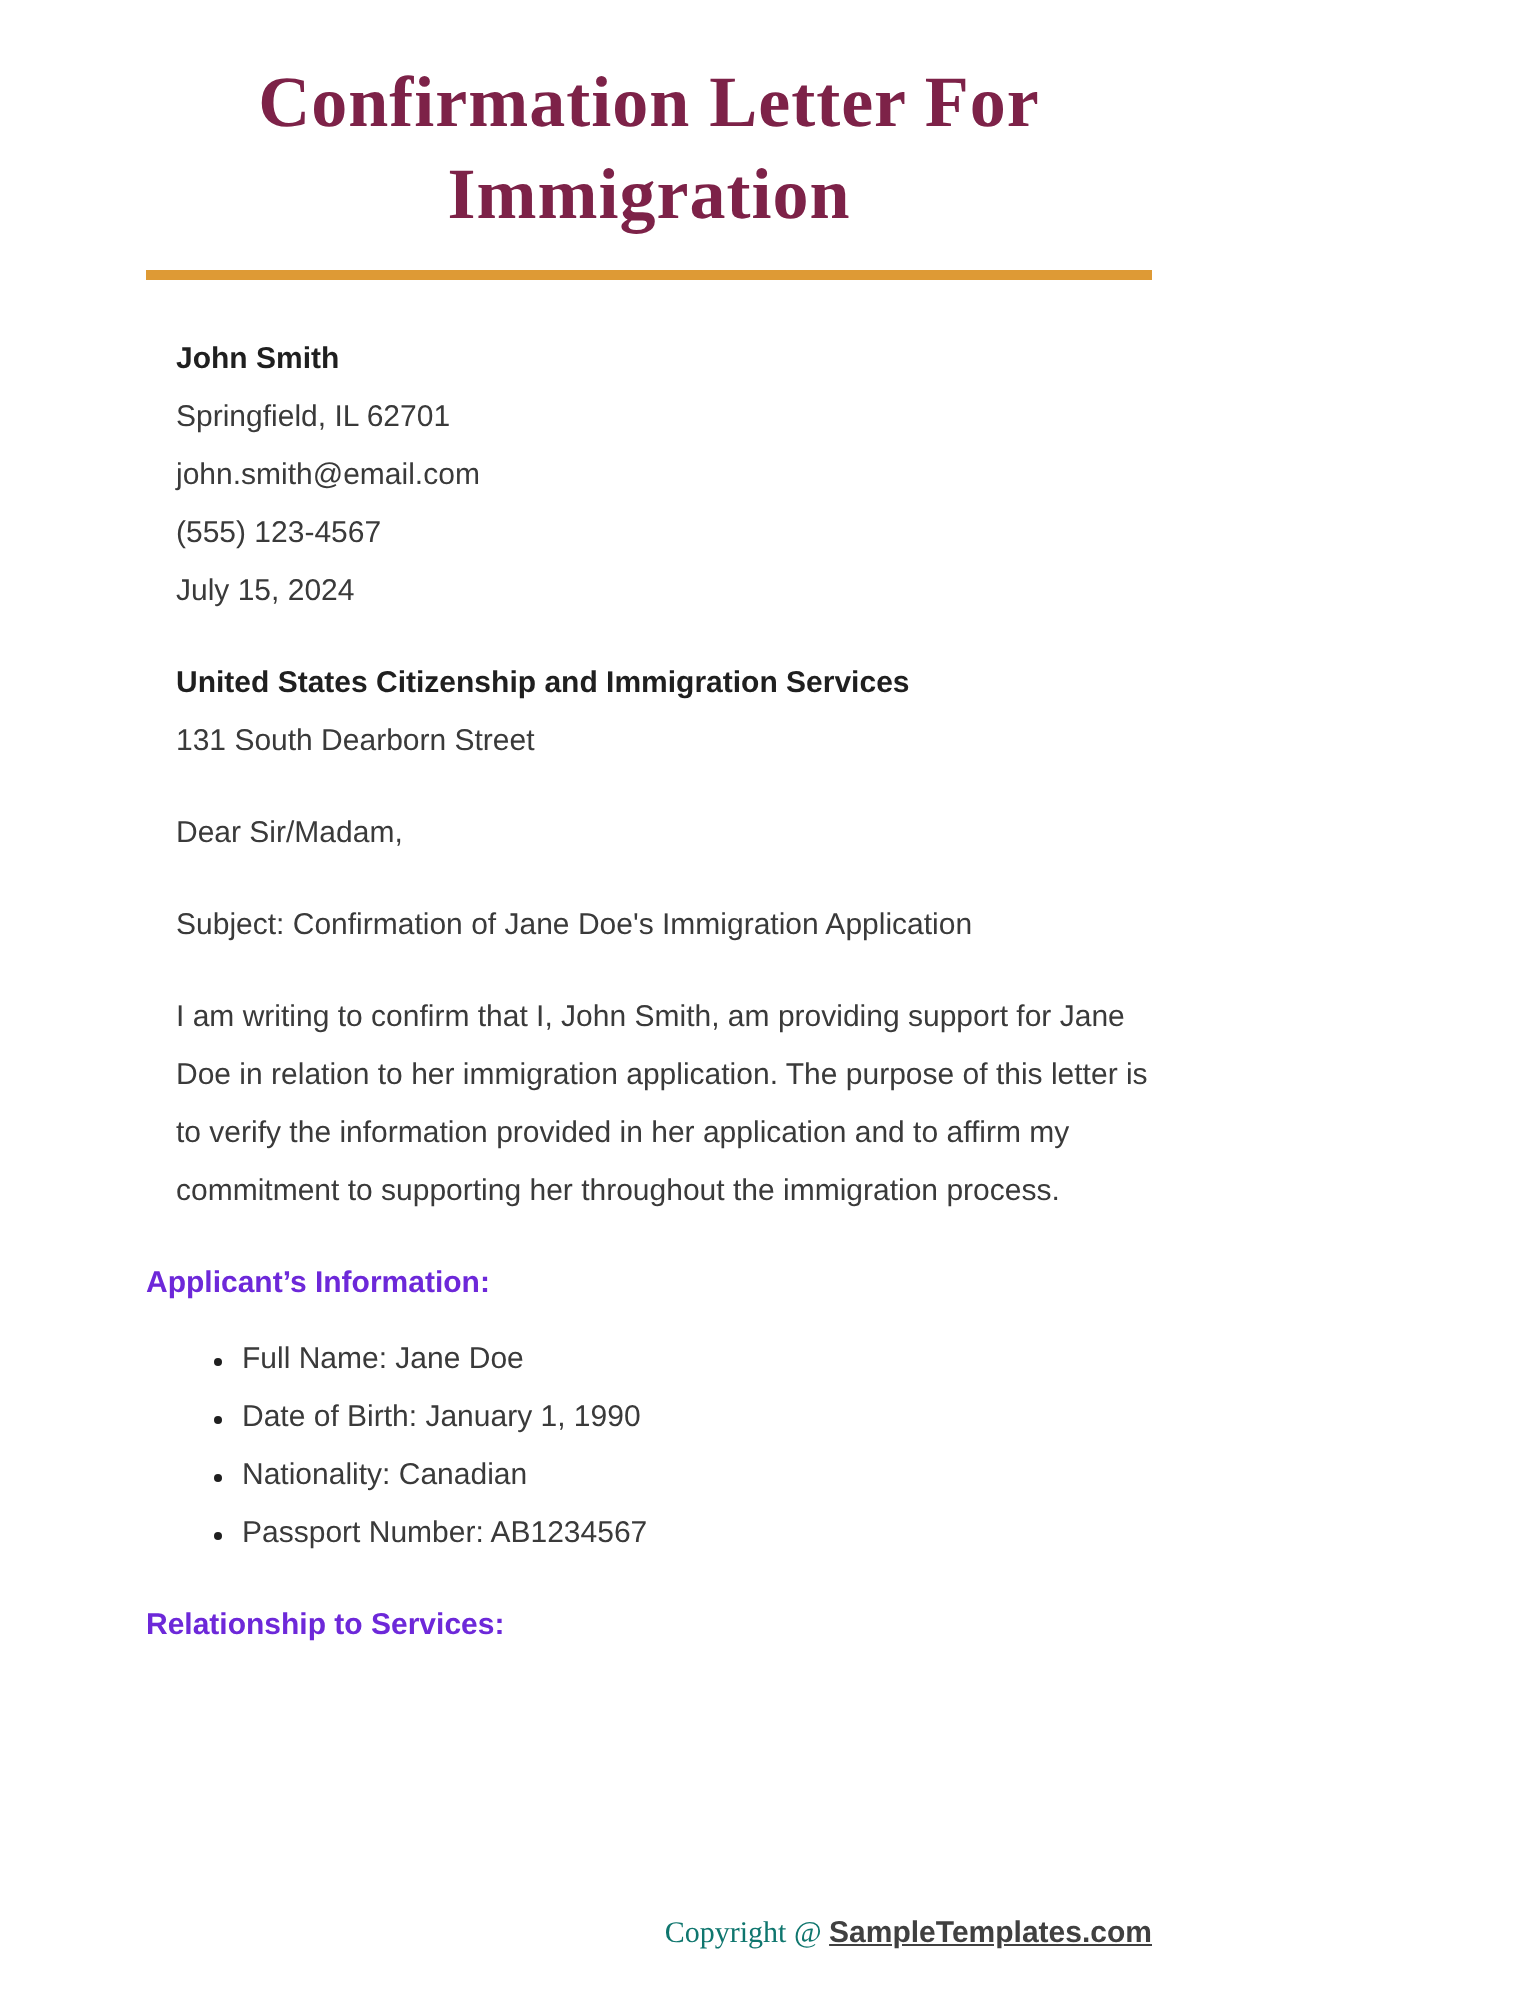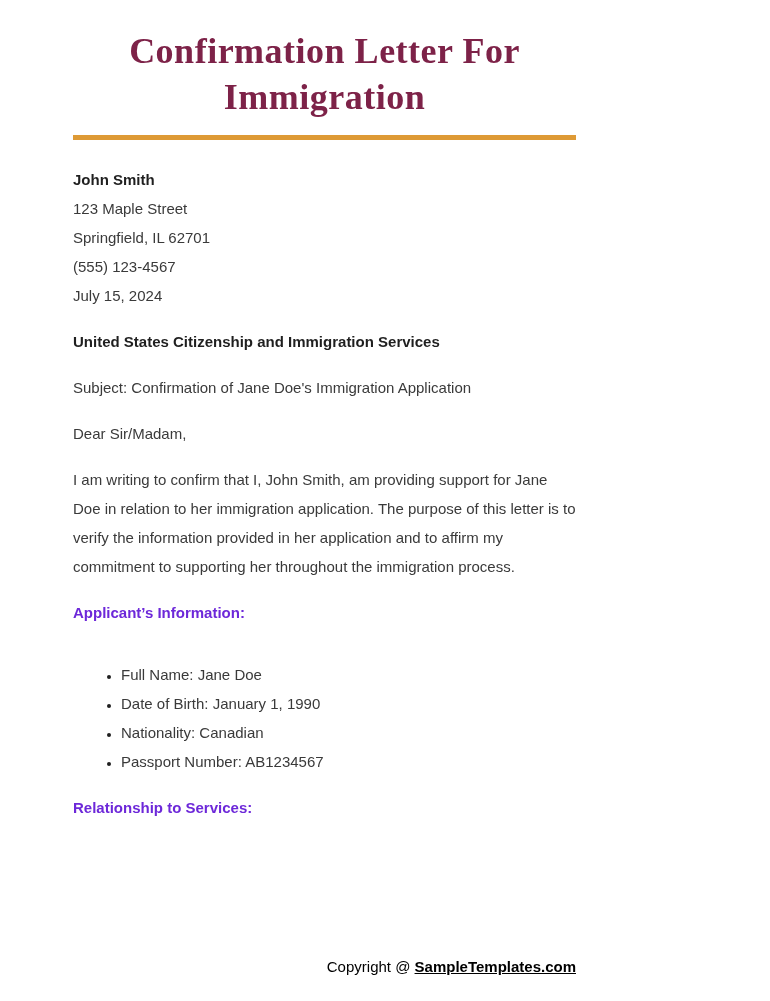--- a/index.html
+++ b/index.html
@@ -39,38 +39,38 @@
     background: #DE9A35;
     margin-top: 15px;
     border: none;
   }
 
   .letter-body {
     font-size: 15px;
     line-height: 29px;
   }
 
-  .block { margin-top: 17px; }
+  .block { margin-top: 17px; margin-left: 15px; }
   .first-block { margin-top: 25px; }
 
   .bold-line {
     font-weight: 700;
     color: #1f1f1f;
   }
 
   .text-line { color: #3a3a3a; }
 
   .section-heading {
     font-weight: 700;
     color: #6d28d9;
     margin-top: 17px;
   }
 
   ul.info-list {
-    margin-top: 33px;
+    margin-top: 9px;
     padding-left: 48px;
     list-style: disc outside;
   }
 
   ul.info-list li {
     line-height: 29px;
     color: #3a3a3a;
   }
 
   ul.info-list li::marker {
@@ -79,55 +79,56 @@
   }
 
   .footer {
     margin-top: auto;
     text-align: right;
     font-size: 15px;
     line-height: 20px;
     padding-bottom: 6px;
   }
 
-  .copyright-text { color: #000000; }
+  .copyright-text { color: #0f766e; font-family: Liberation Serif, serif; }
 
   .footer-link {
-    color: #000000;
+    color: #404040;
     font-weight: 700;
     text-decoration: underline;
     cursor: pointer;
   }
 </style>
 </head>
 <body>
 
 <div class="page">
 
   <h1 class="doc-title">Confirmation Letter For Immigration</h1>
 
   <div class="title-divider"></div>
 
   <div class="letter-body">
 
     <div class="block first-block">
       <div class="bold-line">John Smith</div>
-      <div class="text-line">123 Maple Street</div>
       <div class="text-line">Springfield, IL 62701</div>
+      <div class="text-line">john.smith@email.com</div>
       <div class="text-line">(555) 123-4567</div>
       <div class="text-line">July 15, 2024</div>
     </div>
 
     <div class="block">
       <div class="bold-line">United States Citizenship and Immigration Services</div>
+      <div class="text-line">131 South Dearborn Street</div>
     </div>
 
+    <div class="block text-line">Dear Sir/Madam,</div>
+
     <div class="block text-line">Subject: Confirmation of Jane Doe's Immigration Application</div>
-
-    <div class="block text-line">Dear Sir/Madam,</div>
 
     <p class="block text-line">I am writing to confirm that I, John Smith, am providing support for Jane Doe in relation to her immigration application. The purpose of this letter is to verify the information provided in her application and to affirm my commitment to supporting her throughout the immigration process.</p>
 
     <div class="section-heading">Applicant’s Information:</div>
 
     <ul class="info-list">
       <li>Full Name: Jane Doe</li>
       <li>Date of Birth: January 1, 1990</li>
       <li>Nationality: Canadian</li>
       <li>Passport Number: AB1234567</li>

